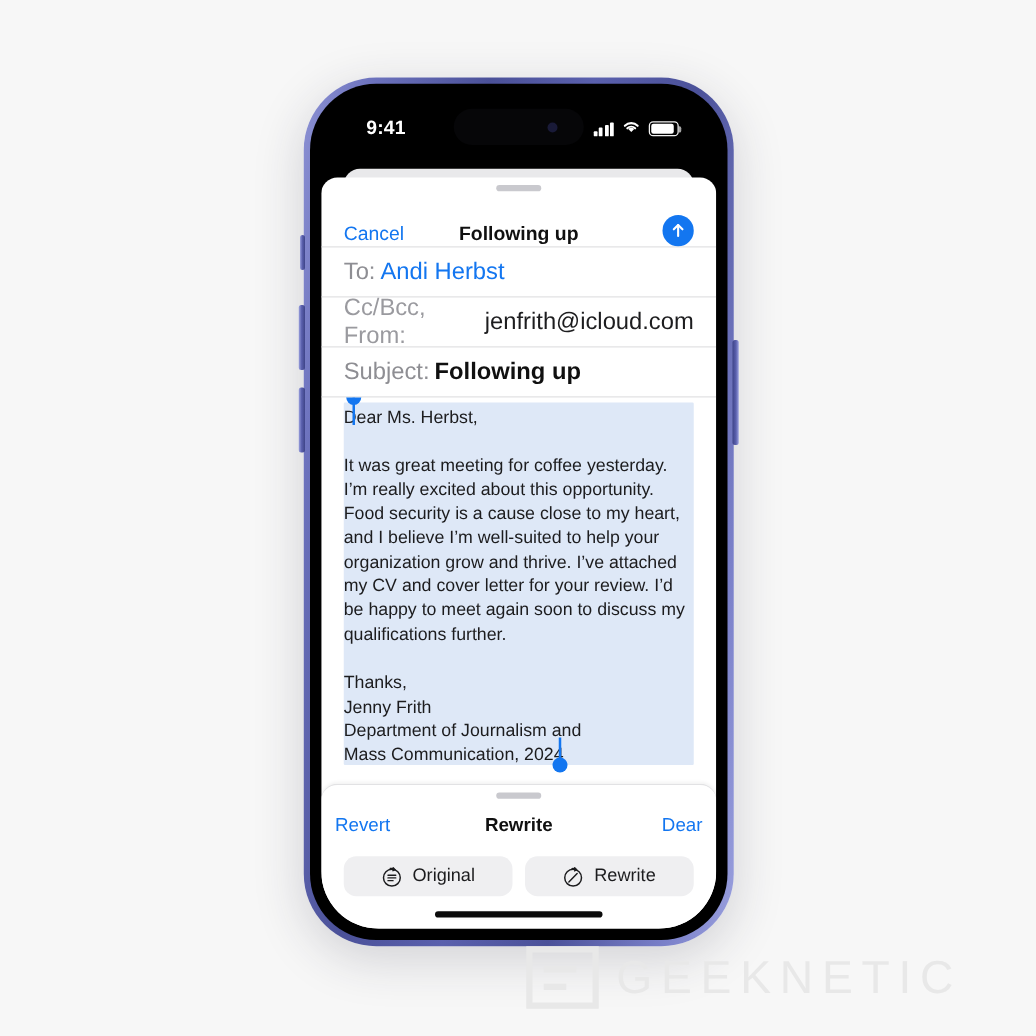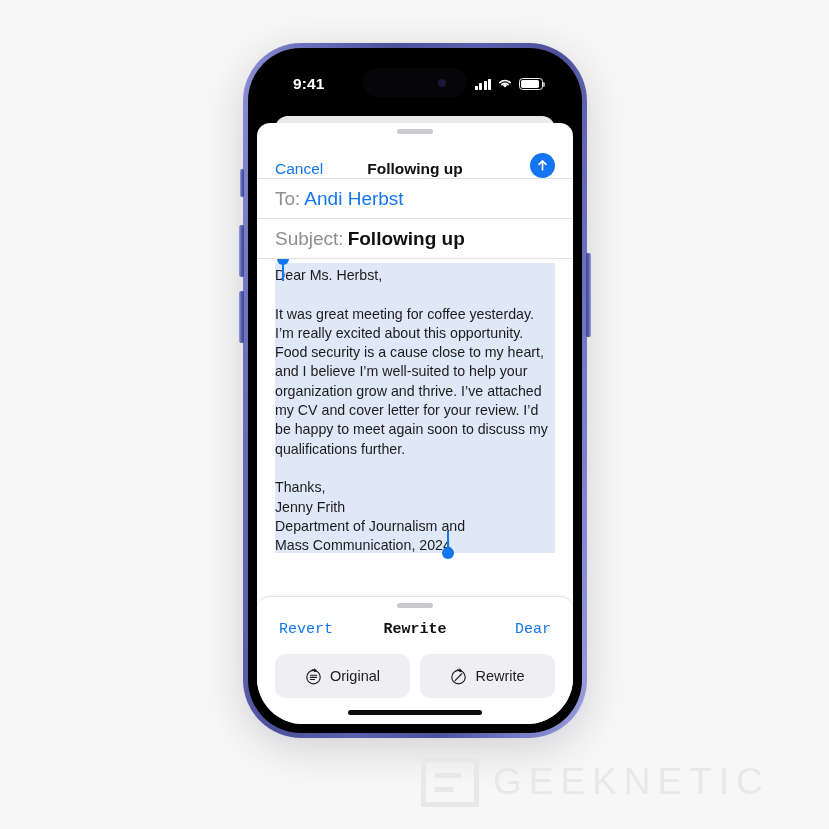--- a/index.html
+++ b/index.html
@@ -12,21 +12,21 @@
     background: #f7f7f7;
     font-family: "Liberation Sans", sans-serif;
     overflow: hidden;
     position: relative;
   }
 
   
   #phone-device {
     position: absolute;
     left: 243px;
-    top: 43px;
+    top: 62px;
     width: 344px;
     height: 695px;
     border-radius: 58px;
     background: linear-gradient(100deg, #8d92d4 0%, #6c72bd 12%, #4b5199 32%, #5a60ad 50%, #4b5199 68%, #7a80c9 88%, #9aa0de 100%);
     box-shadow: 0 10px 40px rgba(40,40,60,0.18);
     box-sizing: border-box;
   }
   #phone-bezel {
     position: absolute;
     left: 5px;
@@ -265,23 +265,22 @@
     background: #ffffff;
     border-top: 1px solid #e2e2e4;
     border-radius: 13px 13px 0 0;
     padding-bottom: 26px;
     box-shadow: 0 -1px 3px rgba(0,0,0,0.05);
   }
   #rewrite-toolbar {
     height: 42px;
     display: flex;
     align-items: center;
-    padding: 0 22px;
-    position: relative;
-    font-family: Liberation Mono, monospace;
+    padding: 0 11px;
+    position: relative;
   }
   #revert-button, #done-button {
     font-size: 15px;
     color: #1376f0;
     cursor: pointer;
     background: none; border: none; padding: 0;
     font-family: inherit;
   }
   #done-button { margin-left: auto; }
   #rewrite-title {
@@ -293,21 +292,21 @@
     color: #101010;
     pointer-events: none;
   }
   #rewrite-actions {
     display: flex;
     gap: 10px;
     padding: 4px 18px 0 18px;
   }
   .action-chip {
     flex: 1 1 0;
-    height: 44px;
+    height: 32px;
     border-radius: 10px;
     background: #efeff1;
     display: flex;
     align-items: center;
     justify-content: center;
     gap: 8px;
     font-size: 14.5px;
     color: #1c1c1e;
     cursor: pointer;
     border: none;
@@ -418,20 +417,25 @@
             </span>
           </button>
         </div>
 
         <div class="field-row" id="field-to">
           <span class="field-label">To:</span>
           <span class="field-gap"></span>
           <span class="field-value link">Andi Herbst</span>
         </div>
 
+        <div class="field-row" id="field-cc">
+          <span class="field-label">Cc/Bcc, From:</span>
+          <span class="field-gap-wide"></span>
+          <span class="field-value">jenfrith@icloud.com</span>
+        </div>
 
         <div class="field-row" id="field-subject">
           <span class="field-label">Subject:</span>
           <span class="field-gap"></span>
           <span class="field-value subject">Following up</span>
         </div>
 
         <div id="mail-body-wrap">
           <div id="mail-body-selection"></div>
           <div class="sel-stem" id="sel-stem-start"></div>

